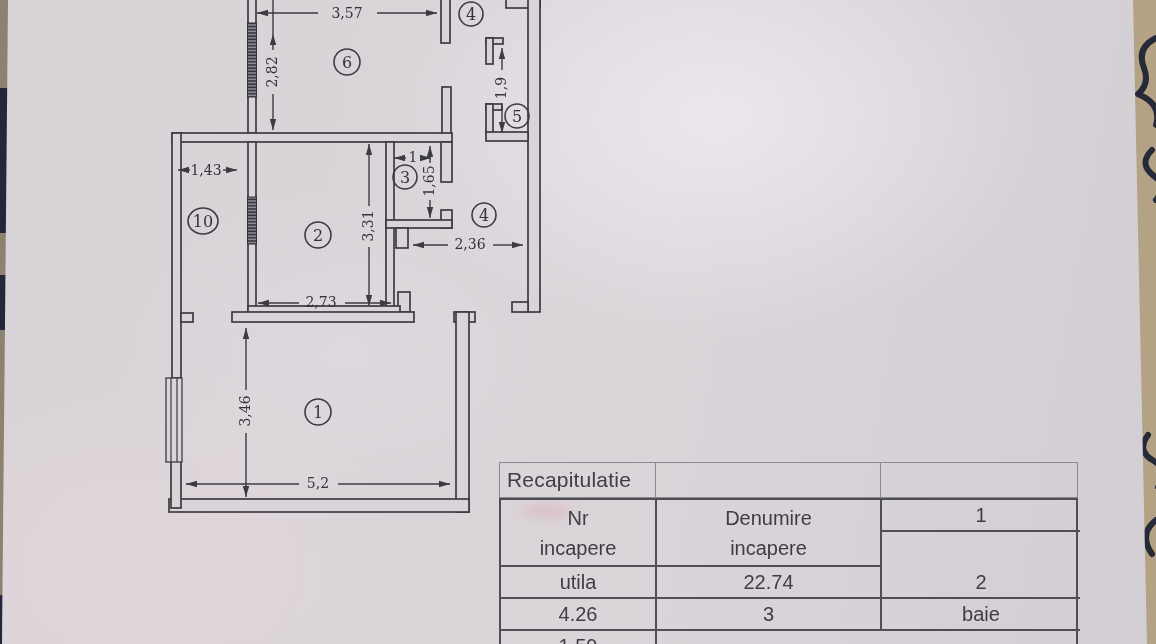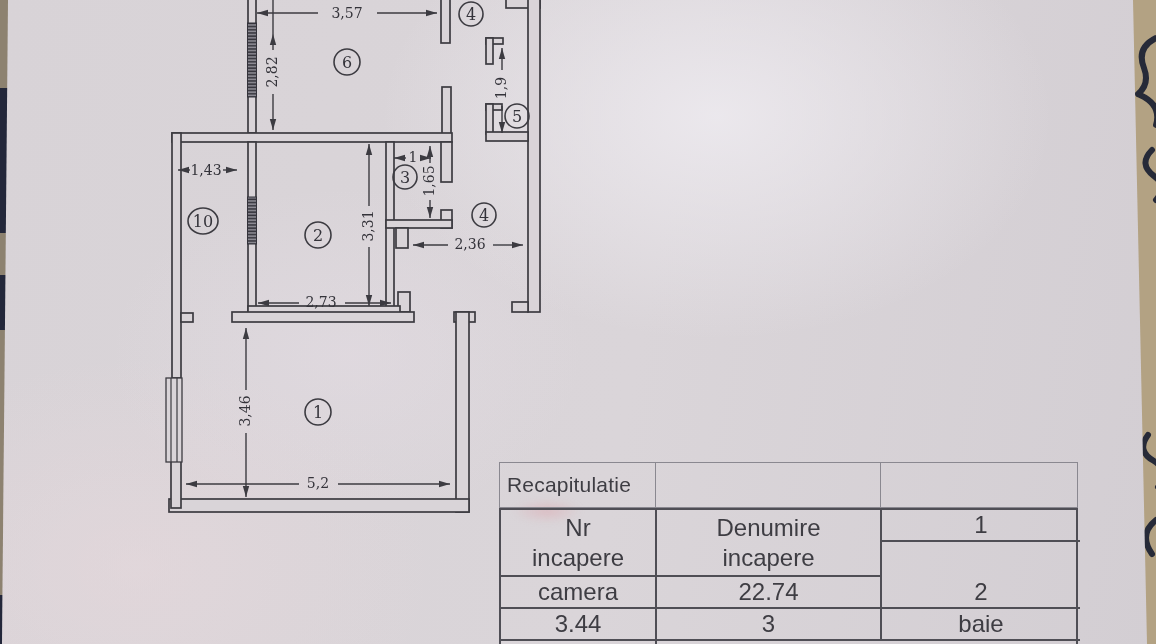--- a/index.html
+++ b/index.html
@@ -33,35 +33,35 @@
   .rc{fill:none;stroke:#3c3b41;stroke-width:1.6;}
   text.dim{font-family:"DejaVu Serif",serif;font-size:14px;fill:#34333a;
            text-anchor:middle;dominant-baseline:central;}
   text.rm{font-family:"DejaVu Serif",serif;font-size:16px;fill:#34333a;
           text-anchor:middle;dominant-baseline:central;}
   .winline{stroke:#3c3b41;stroke-width:1.2;}
   
   #recap{position:absolute;left:499px;top:462px;width:579px;z-index:4;
          color:#3e3d43;}
   #recap .title-row{
-    display:grid;grid-template-columns:156px 225px 198px;height:46px;
+    display:grid;grid-template-columns:156px 225px 198px;height:36px;
     border:1px solid #8a8890;box-sizing:border-box;
   }
   #recap .title-row .cell{border-right:1px solid #8a8890;display:flex;align-items:center;
     padding-left:7px;box-sizing:border-box;}
   #recap .title-row .cell:last-child{border-right:none;}
   #recap .title-text{font-size:21px;letter-spacing:.2px;}
   #recap .grid{
     display:grid;grid-template-columns:156px 225px 198px;
     border:2px solid #4f4e55;box-sizing:border-box;
   }
   #recap .hcell,#recap .dcell{
     border-right:2px solid #4f4e55;border-bottom:2px solid #4f4e55;
     display:flex;flex-direction:column;align-items:center;justify-content:center;
-    box-sizing:border-box;font-size:24px;text-align:left;
+    box-sizing:border-box;font-size:20px;text-align:left;
   }
   #recap .hcell{height:67px;line-height:30px;}
   #recap .dcell{height:32px;justify-content:center;}
   #recap .hcell:nth-child(3n),#recap .dcell:nth-child(3n){border-right:none;}
 </style>
 </head>
 <body>
 
 <svg id="fabric" width="1156" height="644" viewBox="0 0 1156 644">
   <rect x="0" y="0" width="1156" height="644" fill="#b3a283"></rect>
@@ -261,23 +261,23 @@
     <div class="hcell">
       <span>Nr</span>
       <span>incapere</span>
     </div>
     <div class="hcell">
       <span>Denumire</span>
       <span>incapere</span>
     </div>
 
     <div class="dcell">1</div>
-    <div class="dcell">camera</div>
+    <div class="dcell">utila</div>
     <div class="dcell">22.74</div>
 
     <div class="dcell">2</div>
-    <div class="dcell">3.44</div>
+    <div class="dcell">4.26</div>
 
     <div class="dcell">3</div>
     <div class="dcell">baie</div>
     <div class="dcell">1.59</div>
   </div>
 </div>
 
 </body></html>

